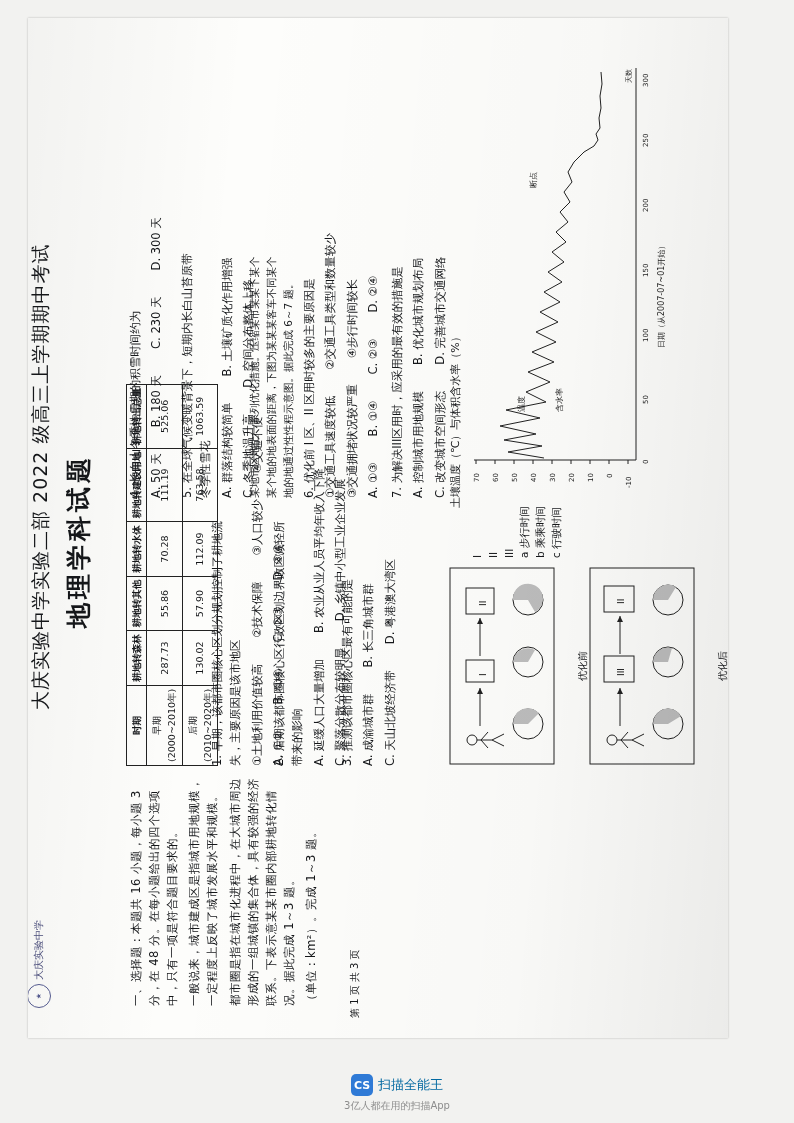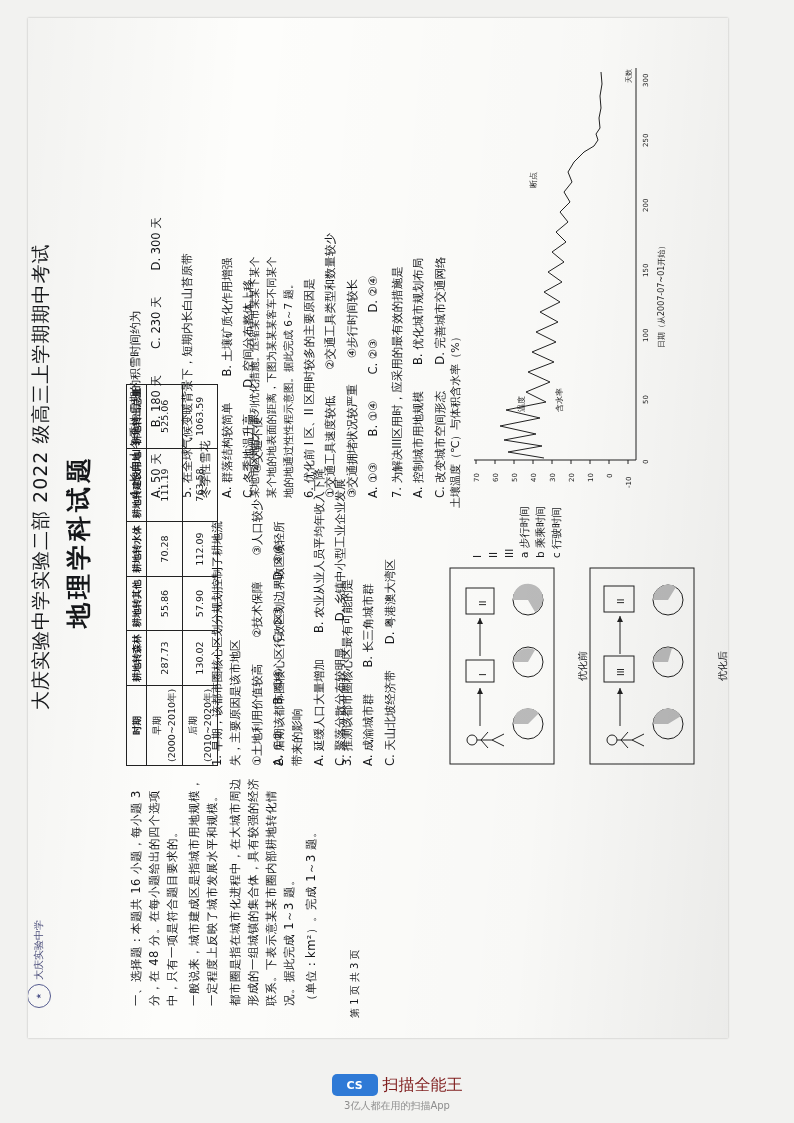--- a/index.html
+++ b/index.html
@@ -77,24 +77,24 @@
   
   .chartbox{position:absolute;}
   .caption{font-size:10px;text-align:center;margin-top:2px;}
   
   #footer{
     position:absolute;left:0;bottom:10px;width:794px;
     display:flex;flex-direction:column;align-items:center;gap:3px;
   }
   #cs{display:flex;align-items:center;gap:5px;}
   #cs .logo{
-    width:46px;height:22px;border-radius:5px;background:#2f7ad6;color:#fff;
+    width:22px;height:22px;border-radius:5px;background:#2f7ad6;color:#fff;
     font-size:11px;font-weight:bold;display:flex;align-items:center;justify-content:center;
   }
-  #cs .txt{font-size:16px;color:#7f1d1d;}
+  #cs .txt{font-size:13px;color:#0369a1;}
   #cs2{font-size:10px;color:#8d8d8d;}
 </style>
 </head>
 <body>
 
 <div id="sheet">
   <div id="rot">
 
     <div id="stamp">
       <div class="seal">★</div>

